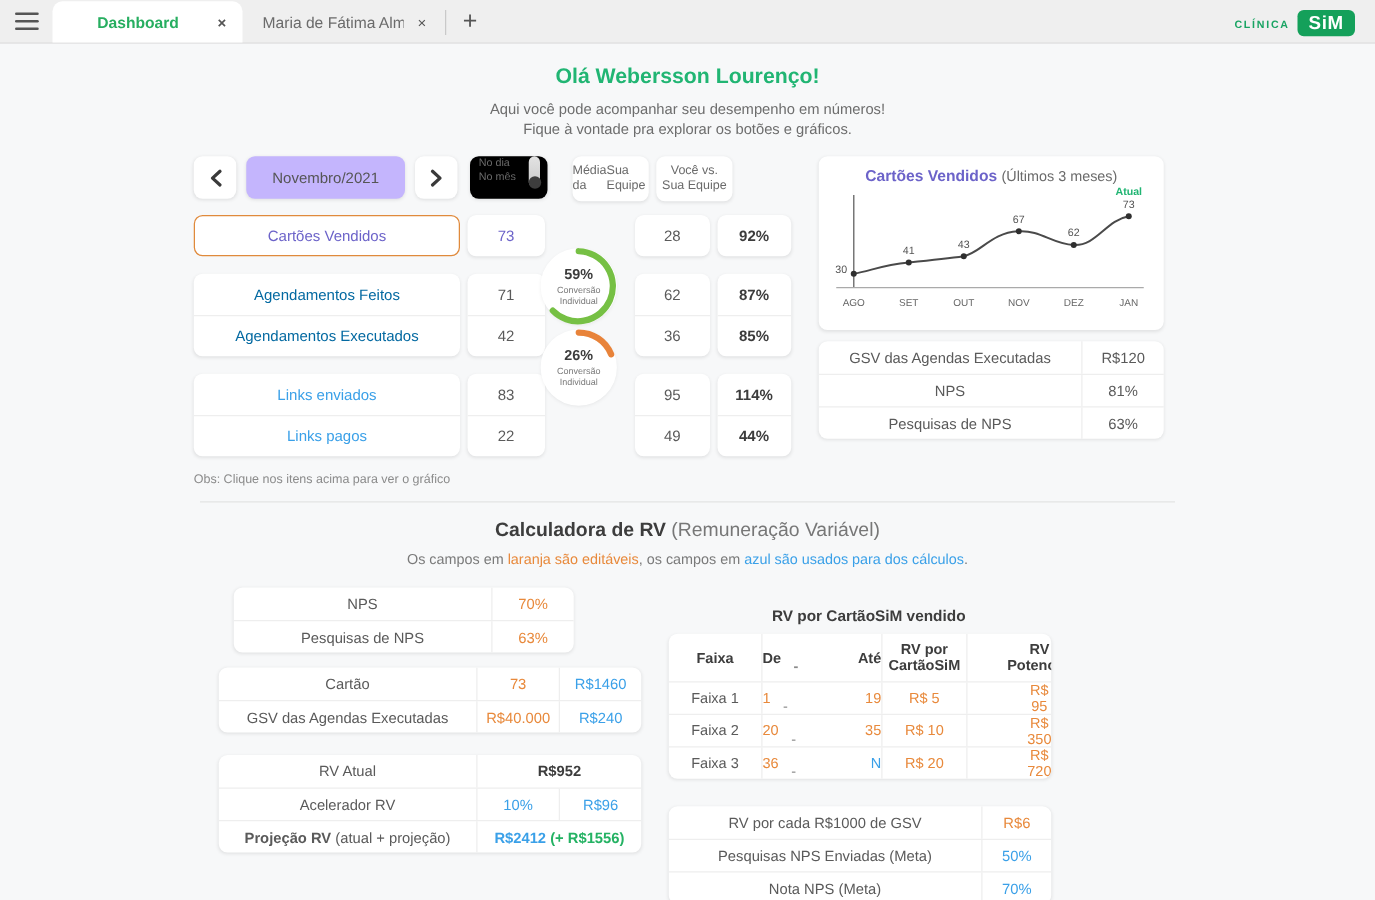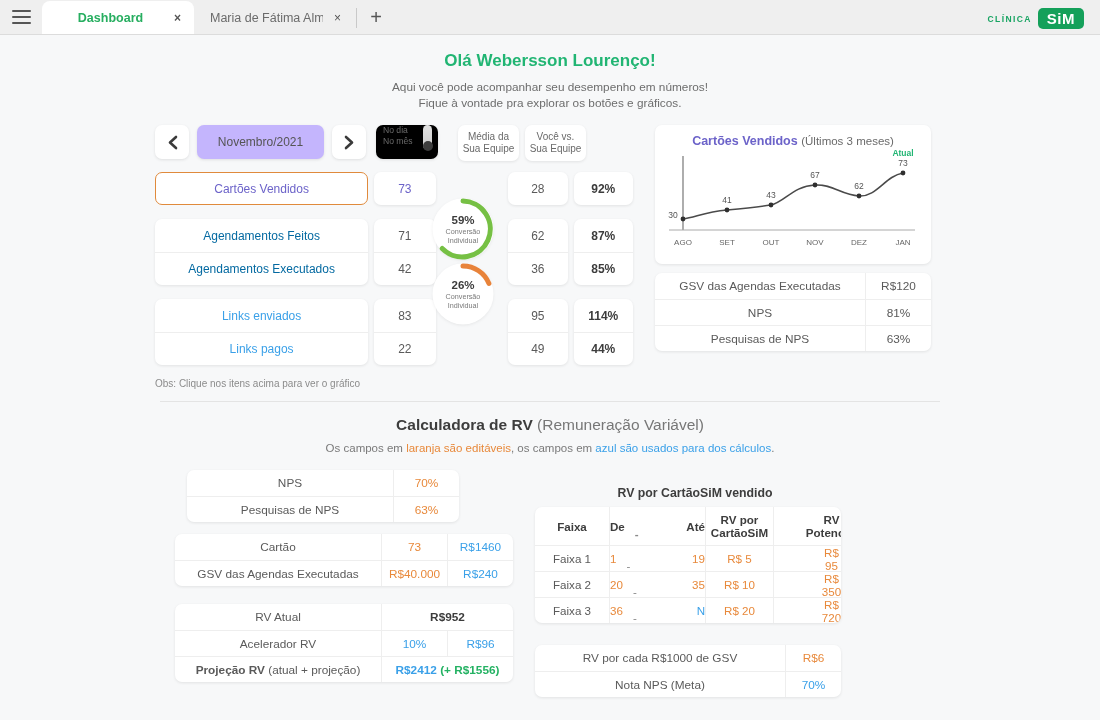--- a/index.html
+++ b/index.html
@@ -280,21 +280,21 @@
           <div class="toggle-labels">
             <span>No dia</span>
             <span>No mês</span>
           </div>
           <div class="vtoggle">
             <div class="knob"></div>
           </div>
         </div>
 
         <div style="display:flex; gap:6px; margin-left: 20px;">
-          <div class="card" style="width:61px;height:36px;display:flex;flex-direction:column;align-items:center;justify-content:center;font-size:10px;color:#6a6a6a;line-height:12px;">
+          <div class="card" style="width:61px;height:36px;display:flex;align-items:center;justify-content:center;font-size:10px;color:#6a6a6a;line-height:12px;">
             <span>Média da</span>
             <span>Sua Equipe</span>
           </div>
           <div class="card" style="width:61px;height:36px;display:flex;flex-direction:column;align-items:center;justify-content:center;font-size:10px;color:#6a6a6a;line-height:12px;">
             <span>Você vs.</span>
             <span>Sua Equipe</span>
           </div>
         </div>
       </div>
 
@@ -548,19 +548,23 @@
           <span class="fc4 or">R$ 720</span>
         </div>
       </div>
 
       <div class="btable">
         <div class="brow">
           <span class="b-l">RV por cada R$1000 de GSV</span>
           <span class="b-r or">R$6</span>
         </div>
         <div class="brow">
+          <span class="b-l">Pesquisas NPS Enviadas (Meta)</span>
+          <span class="b-r bl">50%</span>
+        </div>
+        <div class="brow">
           <span class="b-l">Nota NPS (Meta)</span>
           <span class="b-r bl">70%</span>
         </div>
       </div>
     </div>
   </div>
 </div>
 
 </body></html>

